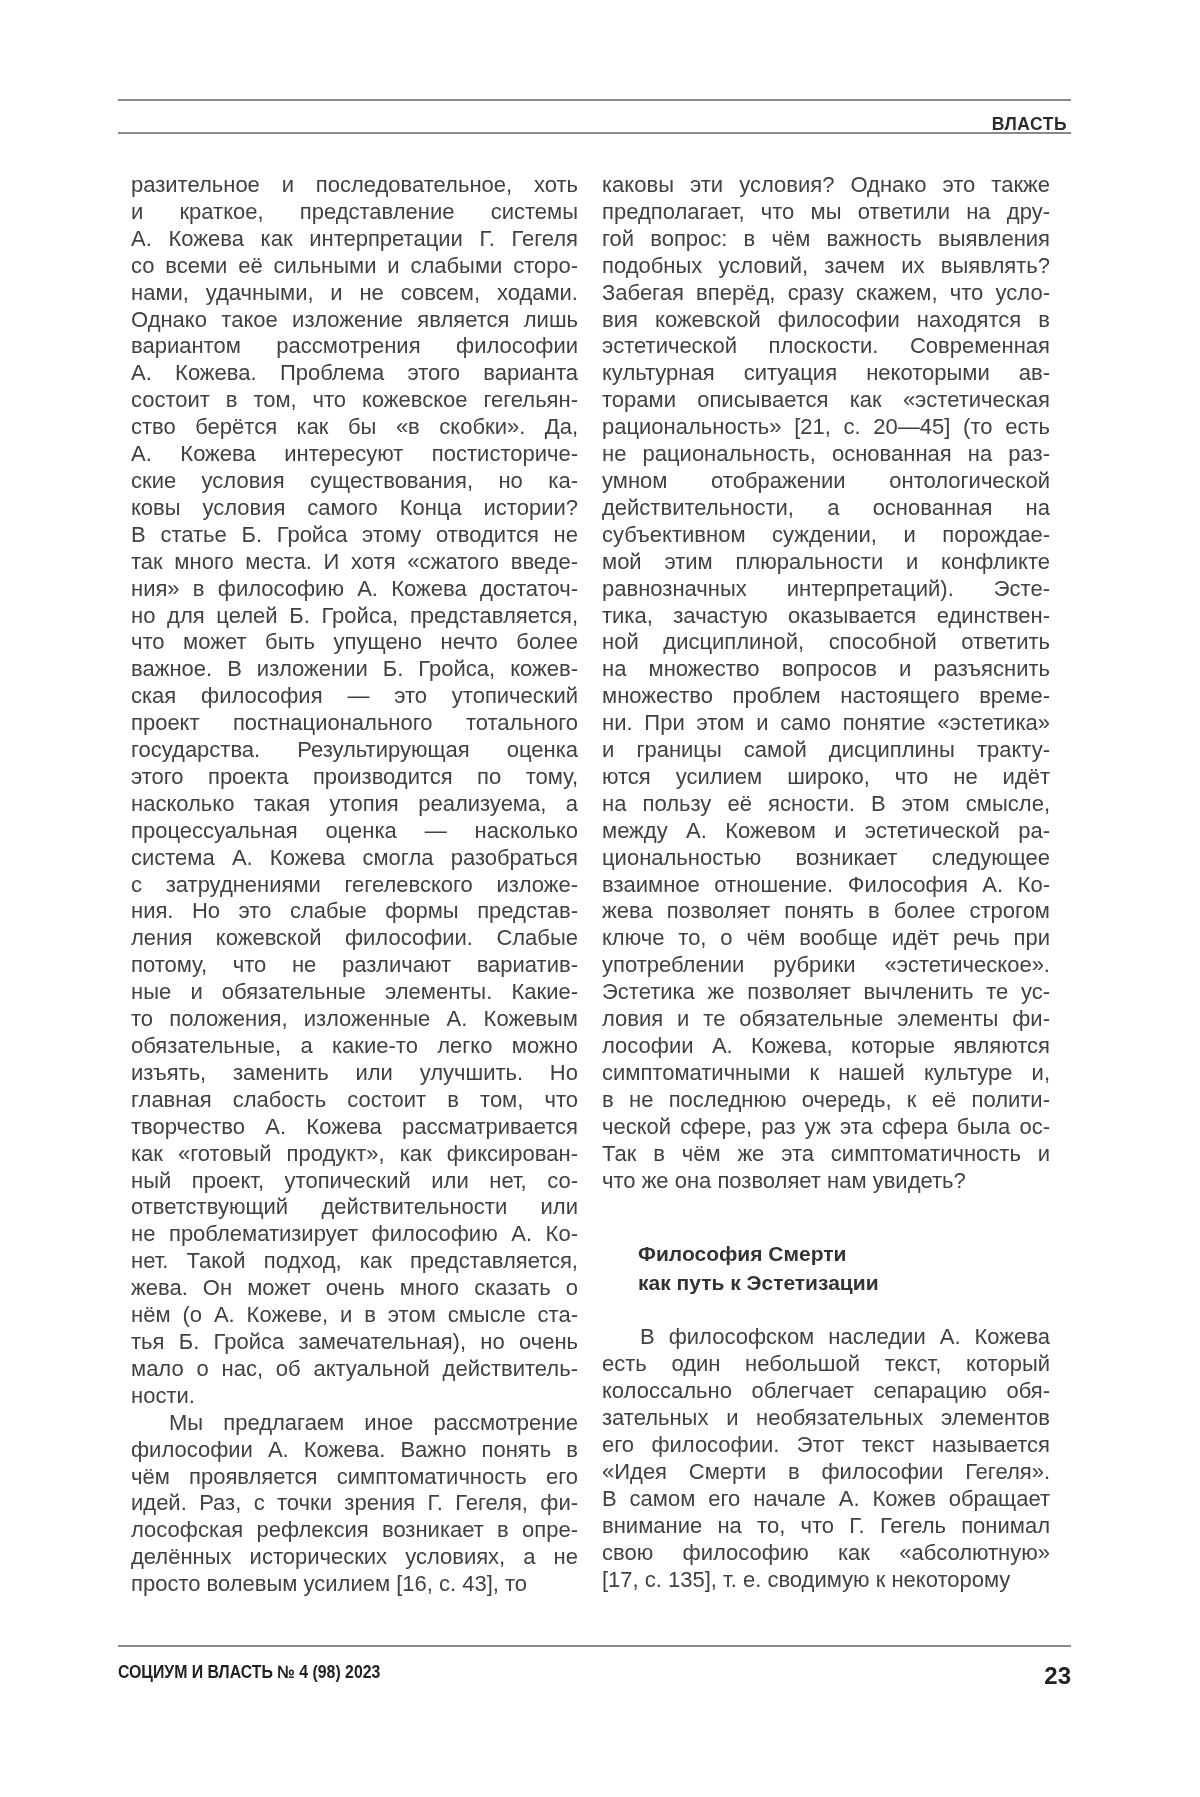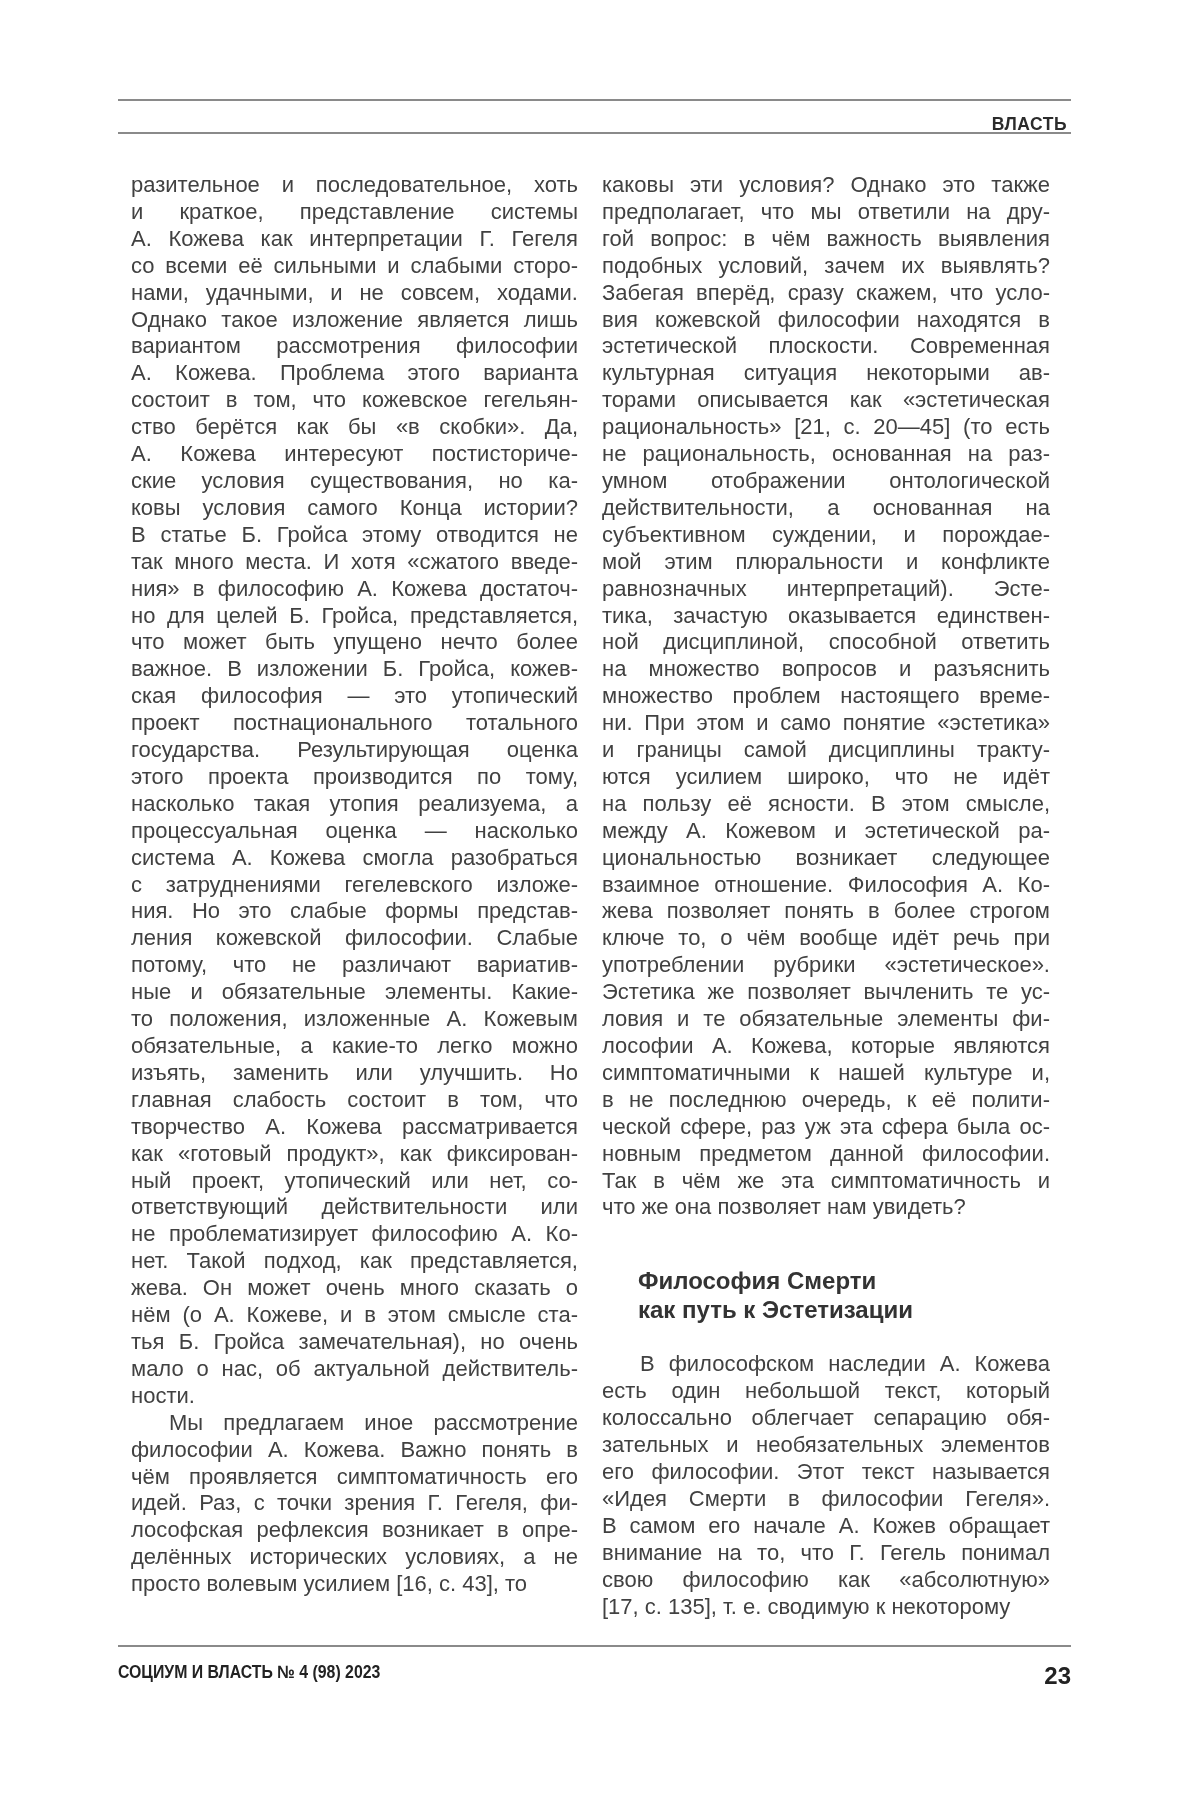--- a/index.html
+++ b/index.html
@@ -52,21 +52,21 @@
     white-space: normal;
   }
   .line.last { text-align-last: left; }
   .line.indent { padding-left: 38px; }
   .heading {
     margin: 45px 0 27px 36px;
     font-weight: bold;
     color: #333333;
   }
   .hline {
-    font-size: 24px;
+    font-size: 21px;
     line-height: 29px;
     text-align: left;
     color: #333333;
   }
   .footer-journal {
     position: absolute;
     left: 118px;
     top: 1662px;
     font-size: 18px;
     font-weight: bold;
@@ -183,21 +183,20 @@
           <div class="line">взаимное отношение. Философия А. Ко-</div>
           <div class="line">жева позволяет понять в более строгом</div>
           <div class="line">ключе то, о чём вообще идёт речь при</div>
           <div class="line">употреблении рубрики «эстетическое».</div>
           <div class="line">Эстетика же позволяет вычленить те ус-</div>
           <div class="line">ловия и те обязательные элементы фи-</div>
           <div class="line">лософии А. Кожева, которые являются</div>
           <div class="line">симптоматичными к нашей культуре и,</div>
           <div class="line">в не последнюю очередь, к её полити-</div>
           <div class="line">ческой сфере, раз уж эта сфера была ос-</div>
-          <div class="line">новным предметом данной философии.</div>
           <div class="line">Так в чём же эта симптоматичность и</div>
           <div class="line last">что же она позволяет нам увидеть?</div>
         </div>
         <div class="heading">
           <div class="hline">Философия Смерти</div>
           <div class="hline">как путь к Эстетизации</div>
         </div>
         <div class="paragraph">
           <div class="line indent">В философском наследии А. Кожева</div>
           <div class="line">есть один небольшой текст, который</div>

